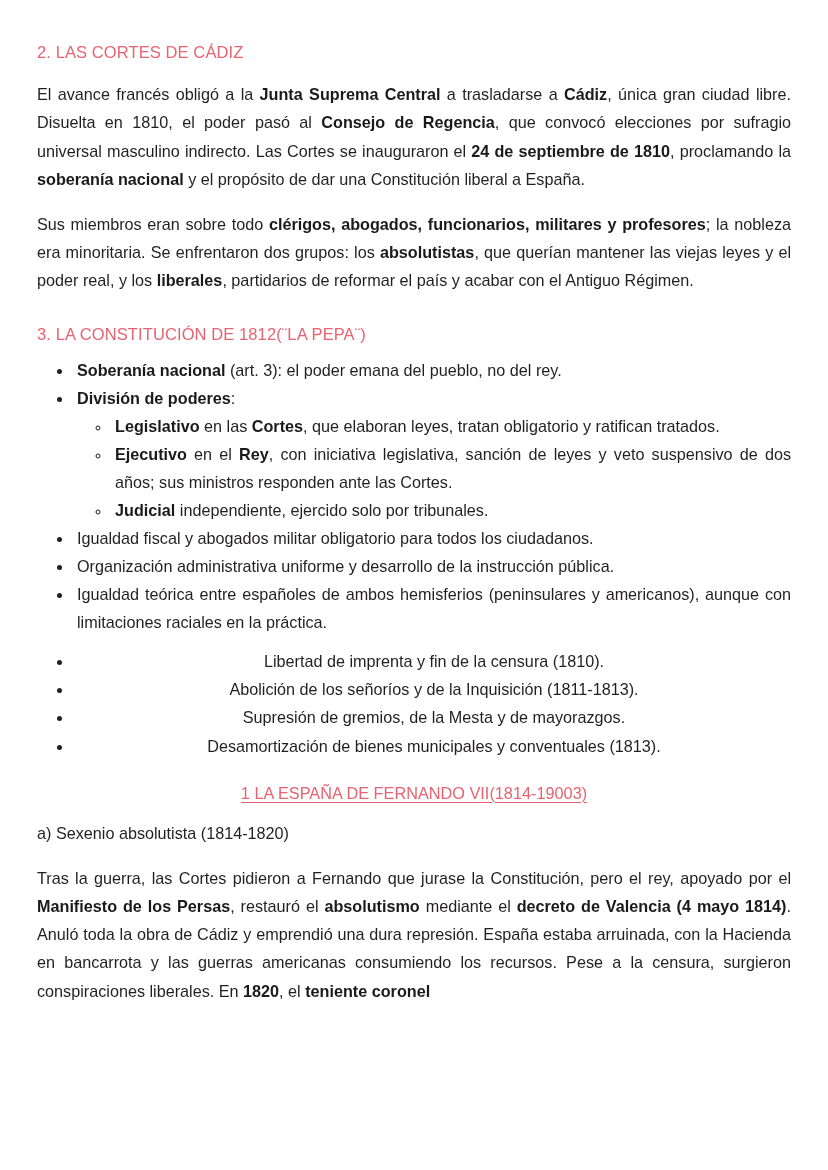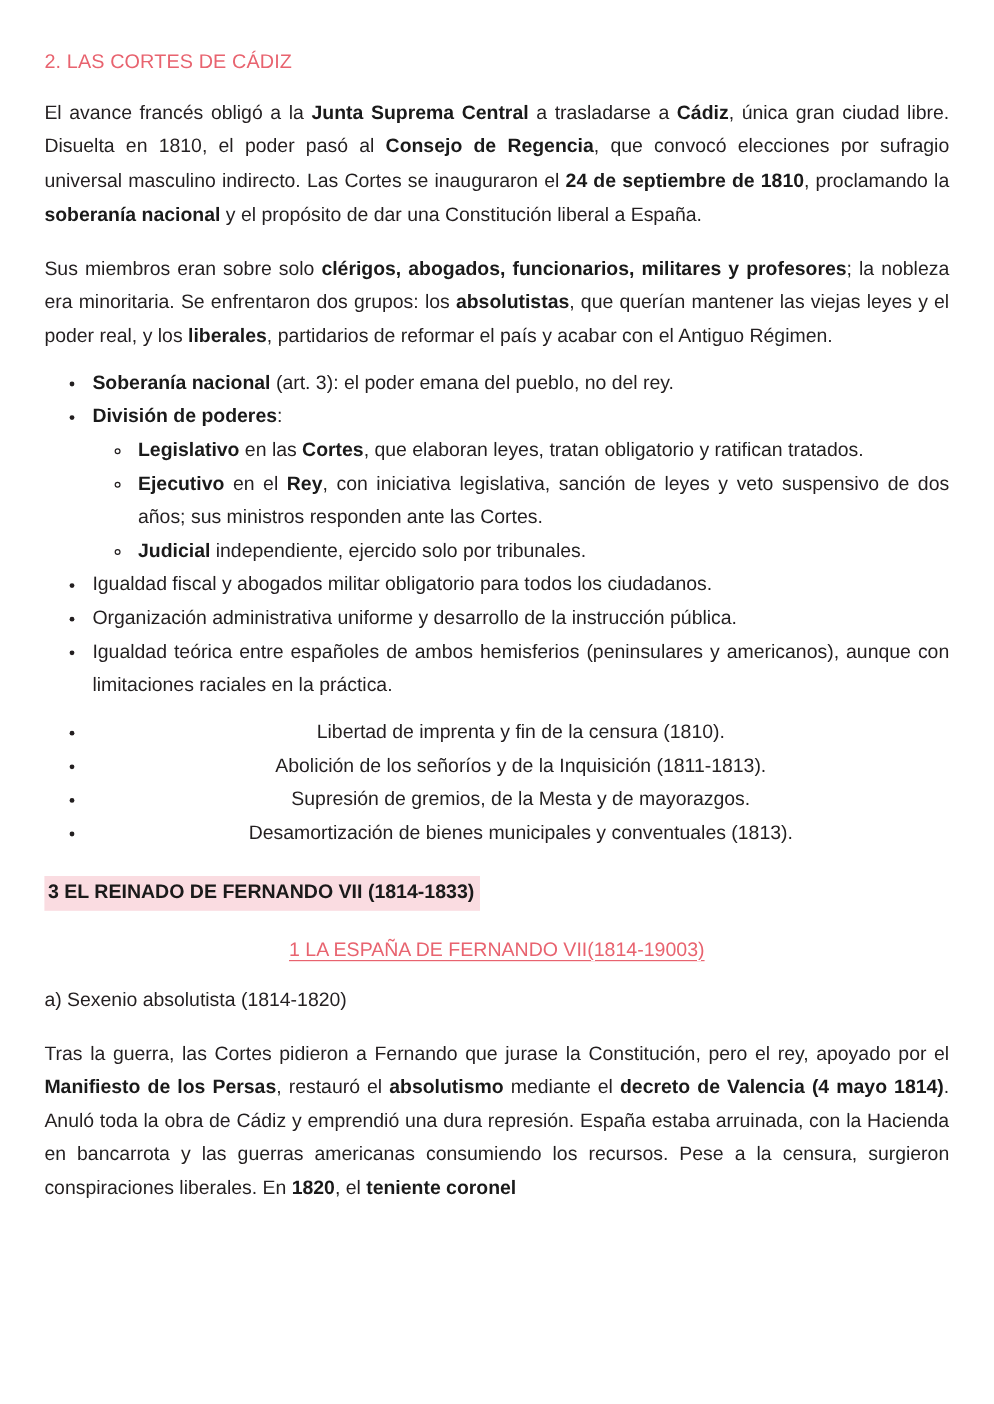--- a/index.html
+++ b/index.html
@@ -126,22 +126,23 @@
 </head>
 <body>
 
 <div class="page">
   <div class="content">
 
     <h2 class="section-heading sh-gap-first">2. LAS CORTES DE CÁDIZ</h2>
 
     <p class="body"><span>El avance francés obligó a la </span><b>Junta Suprema Central</b><span> a trasladarse a </span><b>Cádiz</b><span>, única gran ciudad libre. Disuelta en 1810, el poder pasó al </span><b>Consejo de Regencia</b><span>, que convocó elecciones por sufragio universal masculino indirecto. Las Cortes se inauguraron el </span><b>24 de septiembre de 1810</b><span>, proclamando la </span><b>soberanía nacional</b><span> y el propósito de dar una Constitución liberal a España.</span></p>
 
-    <p class="body"><span>Sus miembros eran sobre solo </span><b>clérigos, abogados, funcionarios, militares y profesores</b><span>; la nobleza era minoritaria. Se enfrentaron dos grupos: los </span><b>absolutistas</b><span>, que querían mantener las viejas leyes y el poder real, y los </span><b>liberales</b><span>, partidarios de reformar el país y acabar con el Antiguo Régimen.</span></p>
+    <p class="body"><span>Sus miembros eran sobre todo </span><b>clérigos, abogados, funcionarios, militares y profesores</b><span>; la nobleza era minoritaria. Se enfrentaron dos grupos: los </span><b>absolutistas</b><span>, que querían mantener las viejas leyes y el poder real, y los </span><b>liberales</b><span>, partidarios de reformar el país y acabar con el Antiguo Régimen.</span></p>
 
+    <h2 class="section-heading sh-gap">3. LA CONSTITUCIÓN DE 1812(¨LA PEPA¨)</h2>
 
 
     <ul class="lvl1">
       <li><b>Soberanía nacional</b><span> (art. 3): el poder emana del pueblo, no del rey.</span></li>
       <li><b>División de poderes</b><span>:</span>
         <ul class="lvl2">
           <li><b>Legislativo</b><span> en las </span><b>Cortes</b><span>, que elaboran leyes, tratan obligatorio y ratifican tratados.</span></li>
           <li><b>Ejecutivo</b><span> en el </span><b>Rey</b><span>, con iniciativa legislativa, sanción de leyes y veto suspensivo de dos años; sus ministros responden ante las Cortes.</span></li>
           <li><b>Judicial</b><span> independiente, ejercido solo por tribunales.</span></li>
         </ul>
@@ -152,23 +153,20 @@
     </ul>
 
 
     <ul class="lvl1 compact">
       <li>Libertad de imprenta y fin de la censura (1810).</li>
       <li>Abolición de los señoríos y de la Inquisición (1811-1813).</li>
       <li>Supresión de gremios, de la Mesta y de mayorazgos.</li>
       <li>Desamortización de bienes municipales y conventuales (1813).</li>
     </ul>
 
-    <div class="hh-wrap">
-      <span class="highlight-heading">3 EL REINADO DE FERNANDO VII (1814-1833)</span>
-    </div>
 
     <div class="uh-wrap">
       <span class="underline-heading">1 LA ESPAÑA DE FERNANDO VII(1814-19003)</span>
     </div>
 
     <p class="body plain-left tight">a) Sexenio absolutista (1814-1820)</p>
 
     <p class="body nowrap-pre"><span>Tras la guerra, las Cortes pidieron a Fernando que jurase la Constitución, pero el rey, apoyado por el </span><b>Manifiesto de los Persas</b><span>, restauró el </span><b>absolutismo</b><span> mediante el </span><b>decreto de Valencia (4 mayo 1814)</b><span>. Anuló toda la obra de Cádiz y emprendió una dura represión.</span><span> España estaba arruinada, con la Hacienda en bancarrota y las guerras americanas consumiendo los recursos. Pese a la censura, surgieron conspiraciones liberales. En </span><b>1820</b><span>, el </span><b>teniente coronel</b></p>
 
   </div>

